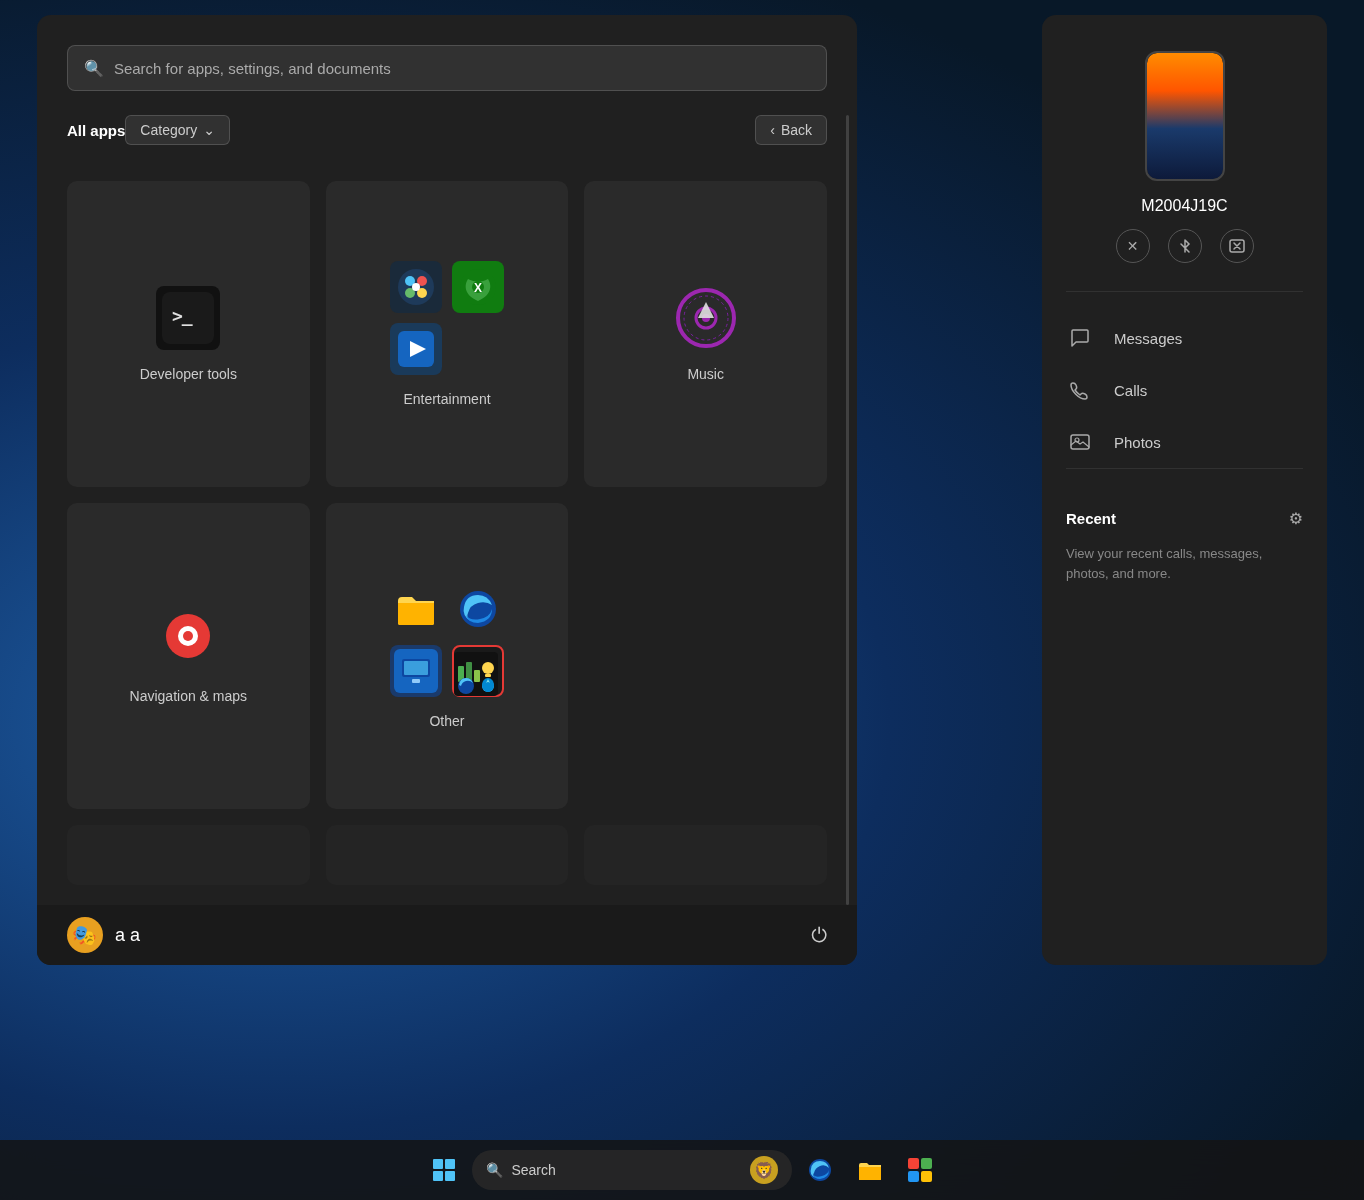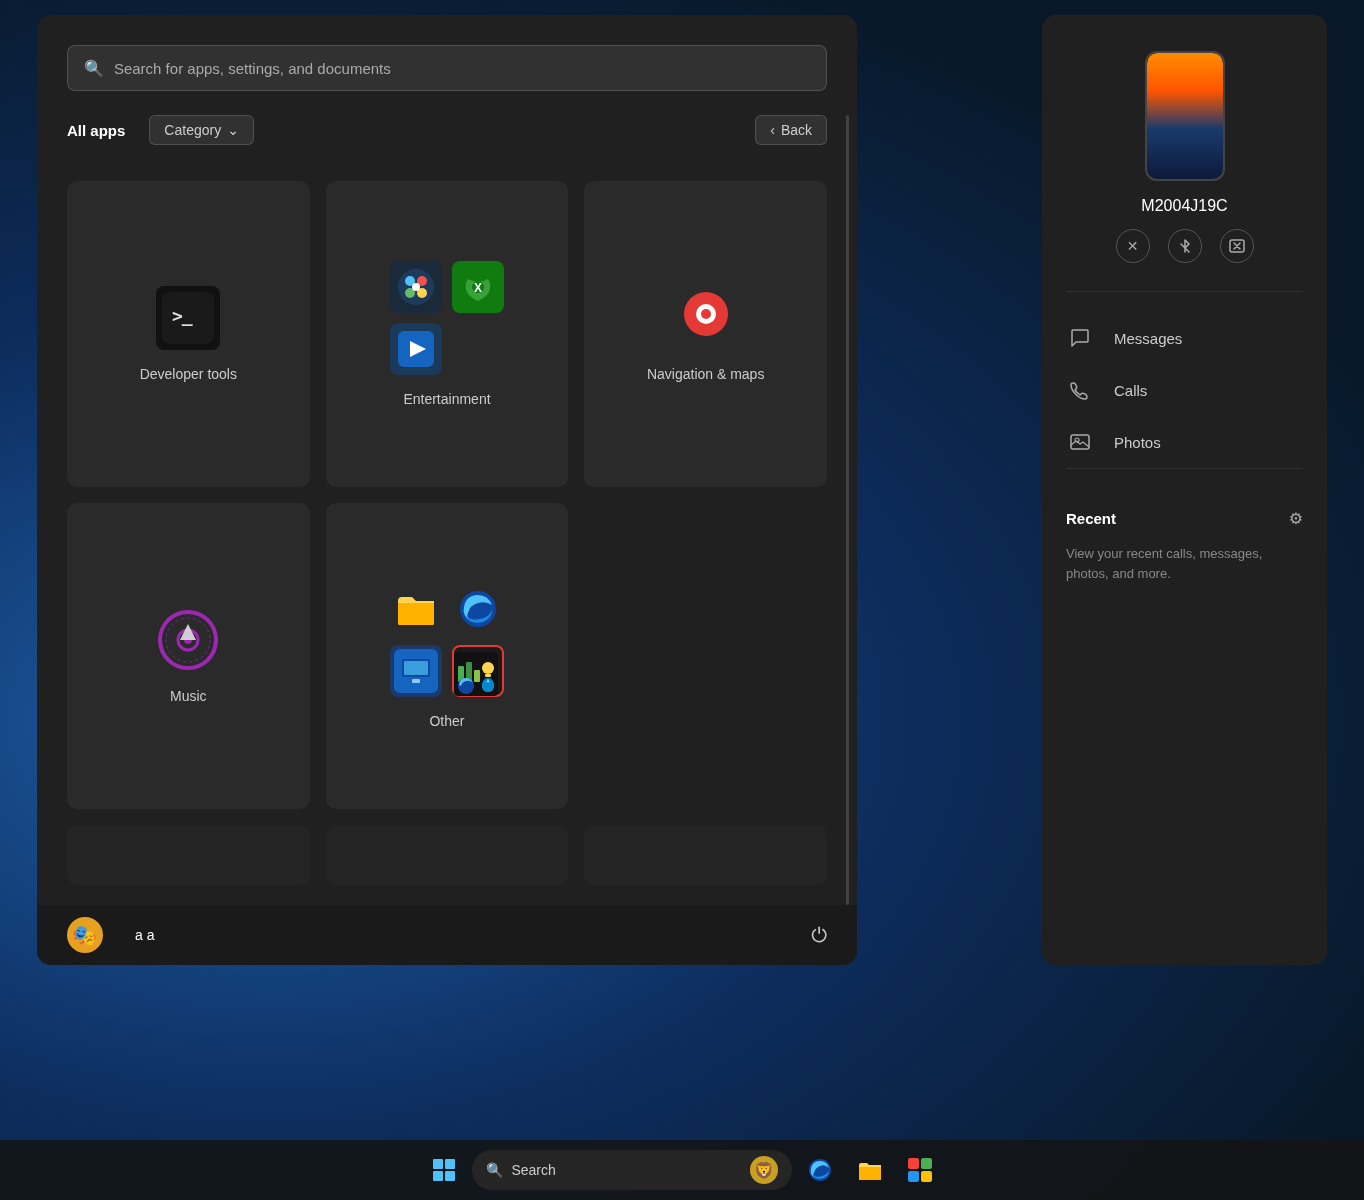--- a/index.html
+++ b/index.html
@@ -114,21 +114,21 @@
       gap: 10px;
       margin-bottom: 24px;
     }
     .search-bar-icon { color: #4fc3f7; font-size: 16px; }
     .search-bar-placeholder { color: #aaa; font-size: 15px; }
 
     
     .filter-row {
       display: flex;
       align-items: center;
-      gap: 24px;
+      gap: 0;
       margin-bottom: 36px;
     }
     .all-apps-label {
       color: #fff;
       font-size: 15px;
       font-weight: 600;
     }
     .category-btn {
       background: rgba(255,255,255,0.08);
       border: 1px solid rgba(255,255,255,0.15);
@@ -224,21 +224,21 @@
       width: 36px;
       height: 36px;
       border-radius: 50%;
       background: #e8a020;
       display: flex;
       align-items: center;
       justify-content: center;
       font-size: 20px;
       overflow: hidden;
     }
-    .user-name { color: #fff; font-size: 14px; margin-left: 20px; }
+    .user-name { color: #fff; font-size: 18px; }
     .power-btn {
       color: #ccc;
       font-size: 20px;
       cursor: pointer;
       background: none;
       border: none;
     }
 
     
     .phone-panel {
@@ -433,47 +433,47 @@
           </div>
 
           <div class="app-tile-icon" style="background:#1a3a5a; border-radius:8px; grid-column:1; grid-row:2;">
             <svg width="44" height="44" viewBox="0 0 44 44">
               <rect x="4" y="4" width="36" height="36" rx="6" fill="#1565c0"></rect>
               <polygon points="16,14 32,22 16,30" fill="white"></polygon>
             </svg>
           </div>
         </div>
         <span class="app-tile-label">Entertainment</span>
-      </div>
-
-      <div class="app-tile">
-        <div class="app-tile-single">
-          <svg width="64" height="64" viewBox="0 0 64 64">
-            <circle cx="32" cy="28" r="22" fill="#e53935"></circle>
-            <circle cx="32" cy="28" r="10" fill="white"></circle>
-            <circle cx="32" cy="28" r="5" fill="#e53935"></circle>
-            <path d="M32 50 L26 36 Q32 42 38 36 Z" fill="#e53935"></path>
-          </svg>
-        </div>
-        <span class="app-tile-label">Navigation &amp; maps</span>
       </div>
 
       <div class="app-tile">
         <div class="app-tile-single">
           <svg width="64" height="64" viewBox="0 0 64 64">
             <circle cx="32" cy="32" r="28" fill="none" stroke="#9c27b0" stroke-width="4"></circle>
             <circle cx="32" cy="32" r="22" fill="none" stroke="#7b1fa2" stroke-width="1" stroke-dasharray="3 3"></circle>
             <circle cx="32" cy="32" r="10" fill="none" stroke="#9c27b0" stroke-width="3"></circle>
             <circle cx="32" cy="32" r="4" fill="#9c27b0"></circle>
             <polygon points="32,16 40,32 24,32" fill="#e0e0e0" opacity="0.9"></polygon>
           </svg>
         </div>
         <span class="app-tile-label">Music</span>
       </div>
 
+      <div class="app-tile">
+        <div class="app-tile-single">
+          <svg width="64" height="64" viewBox="0 0 64 64">
+            <circle cx="32" cy="28" r="22" fill="#e53935"></circle>
+            <circle cx="32" cy="28" r="10" fill="white"></circle>
+            <circle cx="32" cy="28" r="5" fill="#e53935"></circle>
+            <path d="M32 50 L26 36 Q32 42 38 36 Z" fill="#e53935"></path>
+          </svg>
+        </div>
+        <span class="app-tile-label">Navigation &amp; maps</span>
+      </div>
+
 
       <div class="app-tile">
         <div class="app-tile-icons">
 
           <div class="app-tile-icon" style="border-radius:8px;">
             <svg width="44" height="44" viewBox="0 0 44 44">
               <path d="M4 14 Q4 10 8 10 L18 10 L22 14 L40 14 Q40 14 40 16 L40 36 Q40 38 38 38 L6 38 Q4 38 4 36 Z" fill="#ffd54f"></path>
               <path d="M4 16 L40 16 L40 36 Q40 38 38 38 L6 38 Q4 38 4 36 Z" fill="#ffb300"></path>
             </svg>
           </div>

